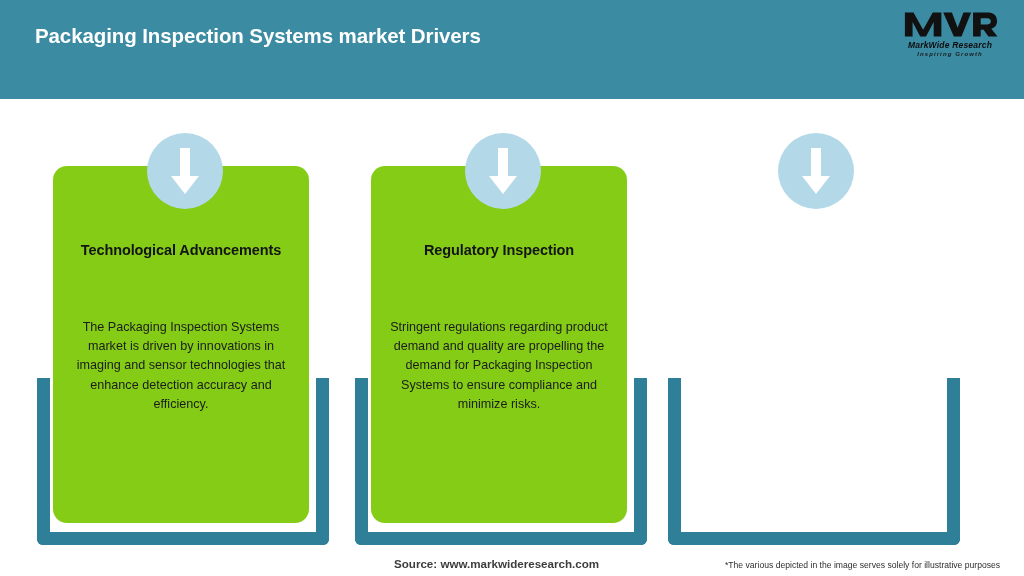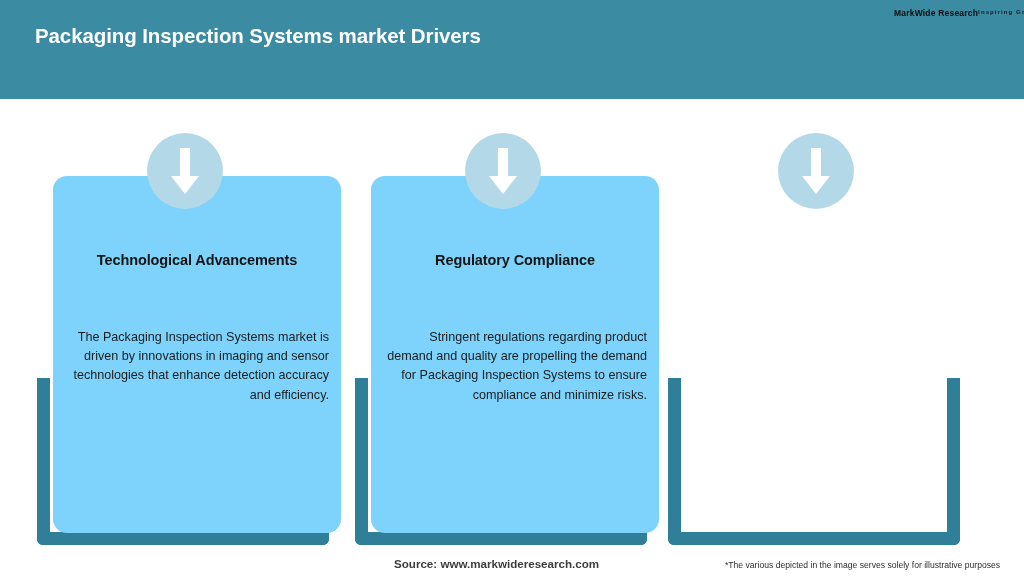--- a/index.html
+++ b/index.html
@@ -36,23 +36,24 @@
   }
 
   
   .logo {
     position: absolute;
     right: 18px;
     top: 8px;
     width: 112px;
     height: 56px;
     display: flex;
-    flex-direction: row;
-    align-items: flex-start;
+    flex-direction: column;
+    align-items: center;
     justify-content: flex-start;
+    font-style: italic;
   }
   .logo-mark {
     width: 96px;
     height: 32px;
     display: block;
   }
   .logo-name {
     font-size: 8.5px;
     font-weight: bold;
     color: #0d0d0d;
@@ -119,24 +120,24 @@
   }
   .arrow-svg {
     width: 34px;
     height: 50px;
     display: block;
   }
 
   .card {
     position: absolute;
     left: 16px;
-    top: 77px;
-    width: 288px;
+    top: 67px;
+    width: 256px;
     height: 357px;
-    background: #7dd3fc;
+    background: #84cc16;
     border-radius: 14px;
     box-sizing: border-box;
     padding: 0;
   }
 
   .card-title {
     position: absolute;
     left: 0;
     right: 0;
     top: 75px;
@@ -149,21 +150,21 @@
   }
 
   .card-body {
     position: absolute;
     left: 12px;
     right: 12px;
     top: 152px;
     font-size: 12.6px;
     color: #1c1c1c;
     line-height: 19.2px;
-    text-align: right;
+    text-align: center;
   }
 
   
   .footer-source {
     position: absolute;
     left: 394px;
     top: 557px;
     font-size: 11.6px;
     font-weight: bold;
     color: #3d3d3d;
@@ -206,21 +207,21 @@
     <div class="circle">
       <svg class="arrow-svg" viewBox="0 0 34 50">
         <path d="M12 2 L22 2 L22 30 L31 30 L17 48 L3 30 L12 30 Z" fill="#ffffff"></path>
       </svg>
     </div>
   </div>
 
   <div class="group g2">
     <div class="bracket"></div>
     <div class="card">
-      <div class="card-title">Regulatory Compliance</div>
+      <div class="card-title">Regulatory Inspection</div>
       <div class="card-body">Stringent regulations regarding product demand and quality are propelling the demand for Packaging Inspection Systems to ensure compliance and minimize risks.</div>
     </div>
     <div class="circle">
       <svg class="arrow-svg" viewBox="0 0 34 50">
         <path d="M12 2 L22 2 L22 30 L31 30 L17 48 L3 30 L12 30 Z" fill="#ffffff"></path>
       </svg>
     </div>
   </div>
 
   <div class="group g3">

